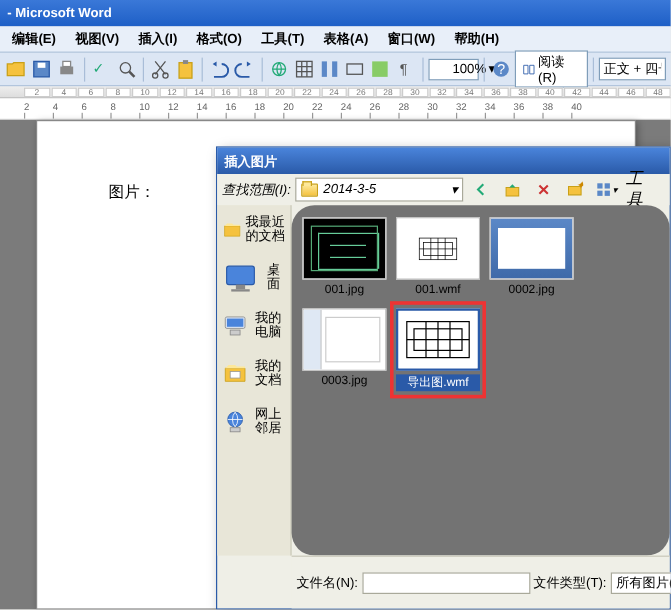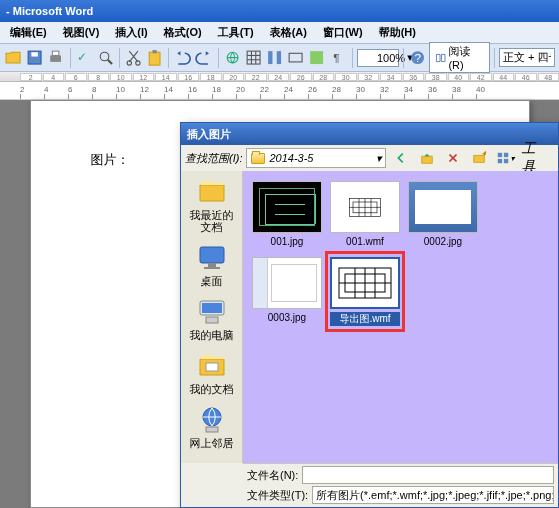--- a/index.html
+++ b/index.html
@@ -37,42 +37,42 @@
 .dlg-top { height: 26px; display: flex; align-items: center; padding: 0 4px; gap: 4px; background: #efefe7; font-style: italic; }
 .dlg-label { white-space: nowrap; }
 .folder-combo { display: flex; align-items: center; border: 1px solid #a9a99a; background: #fff; padding: 1px 4px; width: 140px; height: 20px; gap: 4px; }
 .folder-ico { width: 14px; height: 11px; background: linear-gradient(#fde89a,#f5c23e); border: 1px solid #c9a017; border-radius: 1px; position:relative; }
 .folder-ico:before { content:""; position:absolute; top:-3px; left:0; width:6px; height:3px; background:#fde89a; border:1px solid #c9a017; border-bottom:none;}
 .nav-ico { width: 22px; height: 20px; display: flex; align-items: center; justify-content: center; border: 1px solid transparent; }
 .nav-ico svg { width: 14px; height: 14px; }
 
 .dlg-body { position: absolute; top: 48px; bottom: 44px; left: 0; right: 0; display: flex; }
 .sidebar { width: 62px; background: #e8e6d8; border-right: 1px solid #c9c8b8; display: flex; flex-direction: column; align-items: center; padding: 4px 0; gap: 8px; }
-.side-item { width: 54px; display: flex; flex-direction: column; align-items: center; gap: 2px; cursor: default; font-size: 10px; text-align: center; line-height: 1.1; }
+.side-item { width: 54px; display: flex; flex-direction: row; align-items: center; gap: 2px; cursor: default; font-size: 10px; text-align: center; line-height: 1.1; }
 .side-ico { width: 32px; height: 32px; display: flex; align-items: center; justify-content: center; }
 
-.file-pane { flex: 1; background: #c4b5fd; padding: 8px; overflow: auto; }
+.file-pane { flex: 1; background: #737373; padding: 8px; overflow: auto; border-radius: 19px; }
 .thumb-grid { display: flex; flex-wrap: wrap; gap: 6px 6px; }
 .thumb { width: 72px; display: flex; flex-direction: column; align-items: center; gap: 3px; padding: 2px; }
 .thumb-img { width: 70px; height: 52px; border: 1px solid #bbb; background: #fff; display: flex; align-items: center; justify-content: center; overflow: hidden; }
 .thumb-name { font-size: 10px; text-align: center; white-space: nowrap; overflow: hidden; text-overflow: ellipsis; width: 70px; }
 .thumb.selected { outline: 3px solid #e33; outline-offset: 1px; }
 .thumb.selected .thumb-img { border: 2px solid #2a5aa8; }
 .thumb.selected .thumb-name { background: #2a5aa8; color: #fff; }
 
 .cad-dark { background: #000; width: 100%; height: 100%; position: relative; }
 .cad-dark::after { content: ""; position: absolute; inset: 6px; border: 1px solid #5a7; }
 .cad-light { background: #fff; width: 100%; height: 100%; position: relative; display:flex; align-items:center; justify-content:center; }
 .screenshot-img { background: linear-gradient(#5b88c7, #3f6aa9); width: 100%; height: 100%; position: relative; }
 .screenshot-img::after { content:""; position:absolute; inset:8px 6px; background:#fff; }
 .ppt-img { background:#fff; width:100%; height:100%; position:relative; }
 .ppt-img::before { content:""; position:absolute; left:0; top:0; bottom:0; width:14px; background:#dfe8f4; border-right:1px solid #ccc;}
 .ppt-img::after { content:""; position:absolute; left:18px; top:6px; right:4px; bottom:6px; border:1px solid #ccc;}
 
-.dlg-bottom { position: absolute; bottom: 0; left: 62px; right: 0; height: 44px; background: #efefe7; border-top: 1px solid #c9c8b8; padding: 2px 4px; display: flex; flex-direction: column; gap: 2px; }
+.dlg-bottom { position: absolute; bottom: 0; left: 62px; right: 0; height: 44px; background: #efefe7; border-top: 1px solid #c9c8b8; padding: 2px 4px; display: flex; flex-direction: row; gap: 2px; }
 .bot-row { display: flex; align-items: center; gap: 4px; }
 .bot-input { flex: 1; height: 18px; border: 1px solid #a9a99a; background: #fff; padding: 0 3px; font-size: 10px; }
 .bot-combo { flex: 1; height: 18px; border: 1px solid #a9a99a; background: #fff; padding: 0 3px; font-size: 10px; display: flex; align-items: center; overflow: hidden; white-space: nowrap; }
 
 .cad-lines { position:absolute; inset:4px; }
 .cad-lines div { position:absolute; background:#6c9; }
 </style>
 </head>
 <body>
 

